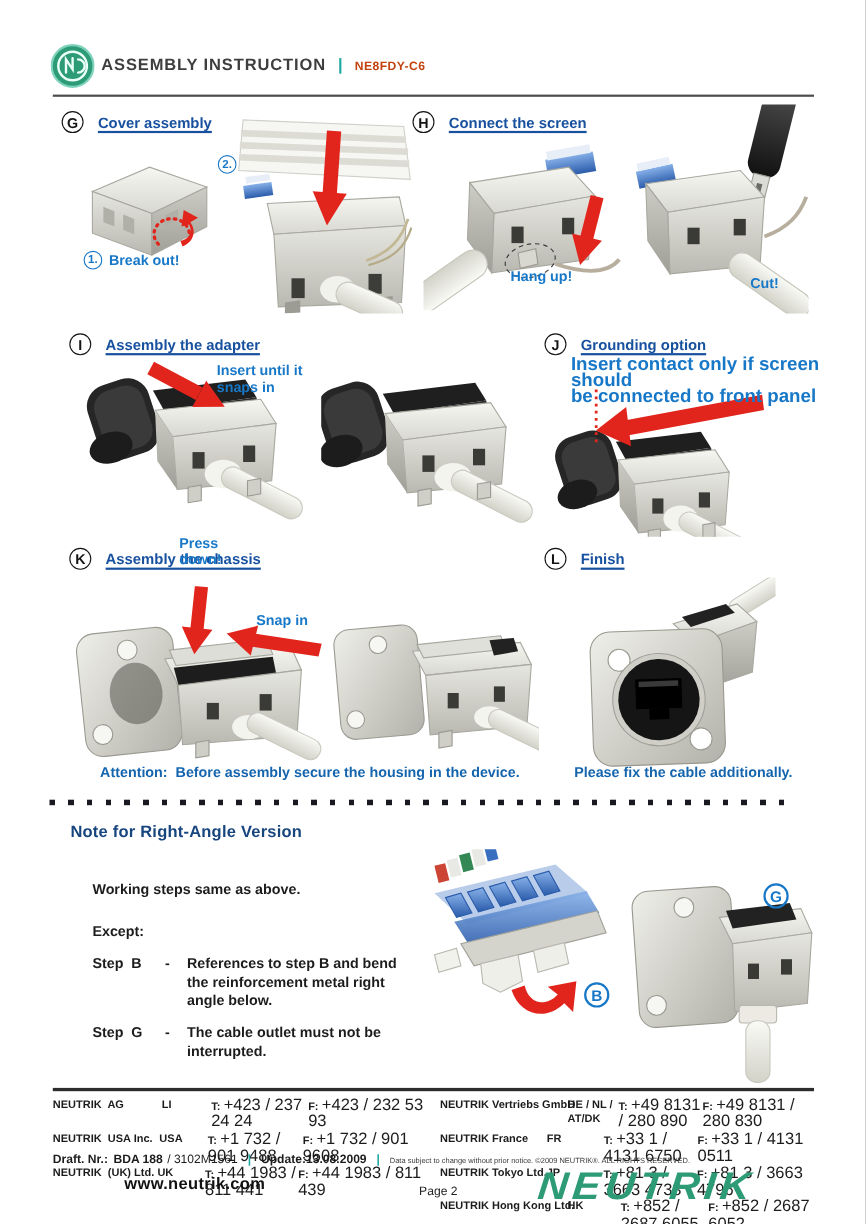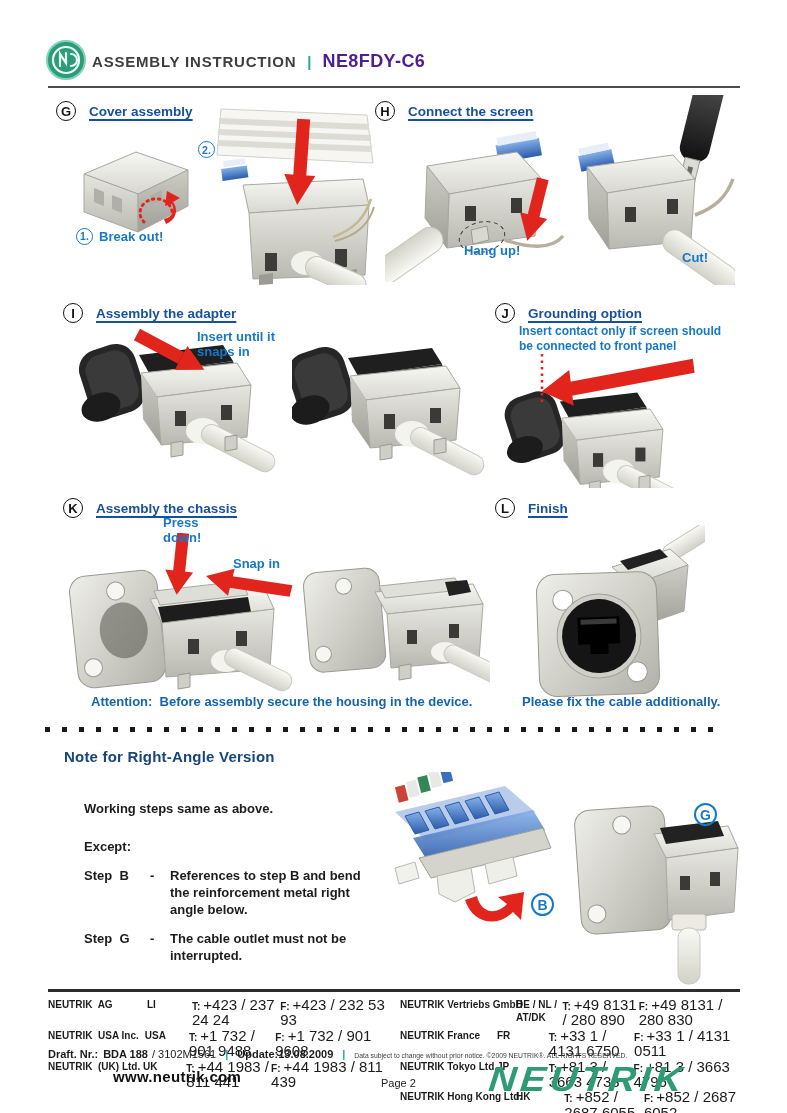--- a/index.html
+++ b/index.html
@@ -3,36 +3,36 @@
 <meta charset="utf-8">
 <style>
   html,body{margin:0;padding:0;background:#9a9a9a;}
   .page{position:relative;width:787px;height:1113px;background:#ffffff;margin:0 auto;
         font-family:"Liberation Sans","DejaVu Sans",sans-serif;overflow:hidden;}
   .abs{position:absolute;}
   .pre{white-space:pre;}
   
   .hdr-title{font-size:15px;font-weight:bold;color:#3e3e3e;letter-spacing:0.8px;}
   .hdr-div{font-size:15px;font-weight:bold;color:#1FA9A0;}
-  .hdr-model{font-size:18px;font-weight:bold;color:#4c1d95;letter-spacing:0.4px;}
+  .hdr-model{font-size:11px;font-weight:bold;color:#c2410c;letter-spacing:0.4px;}
   .hdr-rule{background:#4c4c4c;height:2px;}
   
   .sec-head{display:flex;align-items:center;gap:13px;z-index:3;}
   .badge{width:20px;height:20px;border:1.7px solid #141414;border-radius:50%;
          display:flex;align-items:center;justify-content:center;
          font-weight:bold;font-size:13px;color:#141414;background:#fff;box-sizing:border-box;flex:0 0 auto;}
   .sec-title{font-size:13.5px;font-weight:bold;color:#17509E;
              text-decoration:underline;text-underline-offset:3px;text-decoration-thickness:1.5px;}
   .badge-blue{border-color:#1878C8;color:#1878C8;background:transparent;}
   .num-badge{width:17px;height:17px;border:1.6px solid #1878C8;border-radius:50%;
              display:inline-flex;align-items:center;justify-content:center;
              font-weight:bold;font-size:10.5px;color:#1878C8;box-sizing:border-box;}
   .bg-badge{width:23px;height:23px;font-size:14px;border-width:2px;}
   .note-blue{color:#1878C8;font-weight:bold;font-size:13px;line-height:15px;z-index:3;}
-  .note-blue-sm{color:#1878C8;font-weight:bold;font-size:12px;line-height:14.5px;z-index:3;}
+  .note-blue-sm{color:#1878C8;font-weight:bold;font-size:17px;line-height:14.5px;z-index:3;}
   .attention{color:#1565AE;font-weight:bold;font-size:13px;z-index:3;}
   .photo{z-index:1;}
   
   .dotted{height:5px;background:repeating-linear-gradient(90deg,#191922 0 5px,transparent 5px 17px);}
   .note-title{font-size:15px;font-weight:bold;color:#17457E;letter-spacing:0.2px;}
   .steps-text{font-size:13px;font-weight:bold;color:#1c1c1c;line-height:17px;width:330px;}
   .step-row{display:flex;margin-top:12px;}
   .step-label{width:66px;flex:0 0 auto;}
   .step-dash{width:20px;flex:0 0 auto;text-align:left;}
   
@@ -278,21 +278,21 @@
     <g transform="rotate(-7 140 32)">
       <polygon points="74,26 200,18 200,32 74,40" fill="#E2251C"></polygon>
       <polygon points="76,14 76,50 46,32" fill="#E2251C"></polygon>
     </g>
   </svg>
 
   <div class="abs sec-head" style="left:63px;top:498px">
     <span class="badge">K</span>
     <span class="sec-title">Assembly the chassis</span>
   </div>
-  <div class="abs note-blue" style="left:163px;top:515px">
+  <div class="abs note-blue" style="left:163px;top:486px">
     <div>Press</div>
     <div>down!</div>
   </div>
   <div class="abs note-blue" style="left:233px;top:556px">Snap in</div>
 
   <svg class="abs photo" style="left:58px;top:533px" width="245" height="165" viewBox="0 0 245 165">
     <g transform="rotate(-6 60 100)">
       <rect x="16" y="40" width="88" height="112" rx="16" fill="url(#gFlange)" stroke="#9a9a92"></rect>
       <circle cx="62" cy="58" r="9" fill="#f6f6f2" stroke="#9a9a92"></circle>
       <circle cx="32" cy="132" r="9" fill="#f6f6f2" stroke="#9a9a92"></circle>

